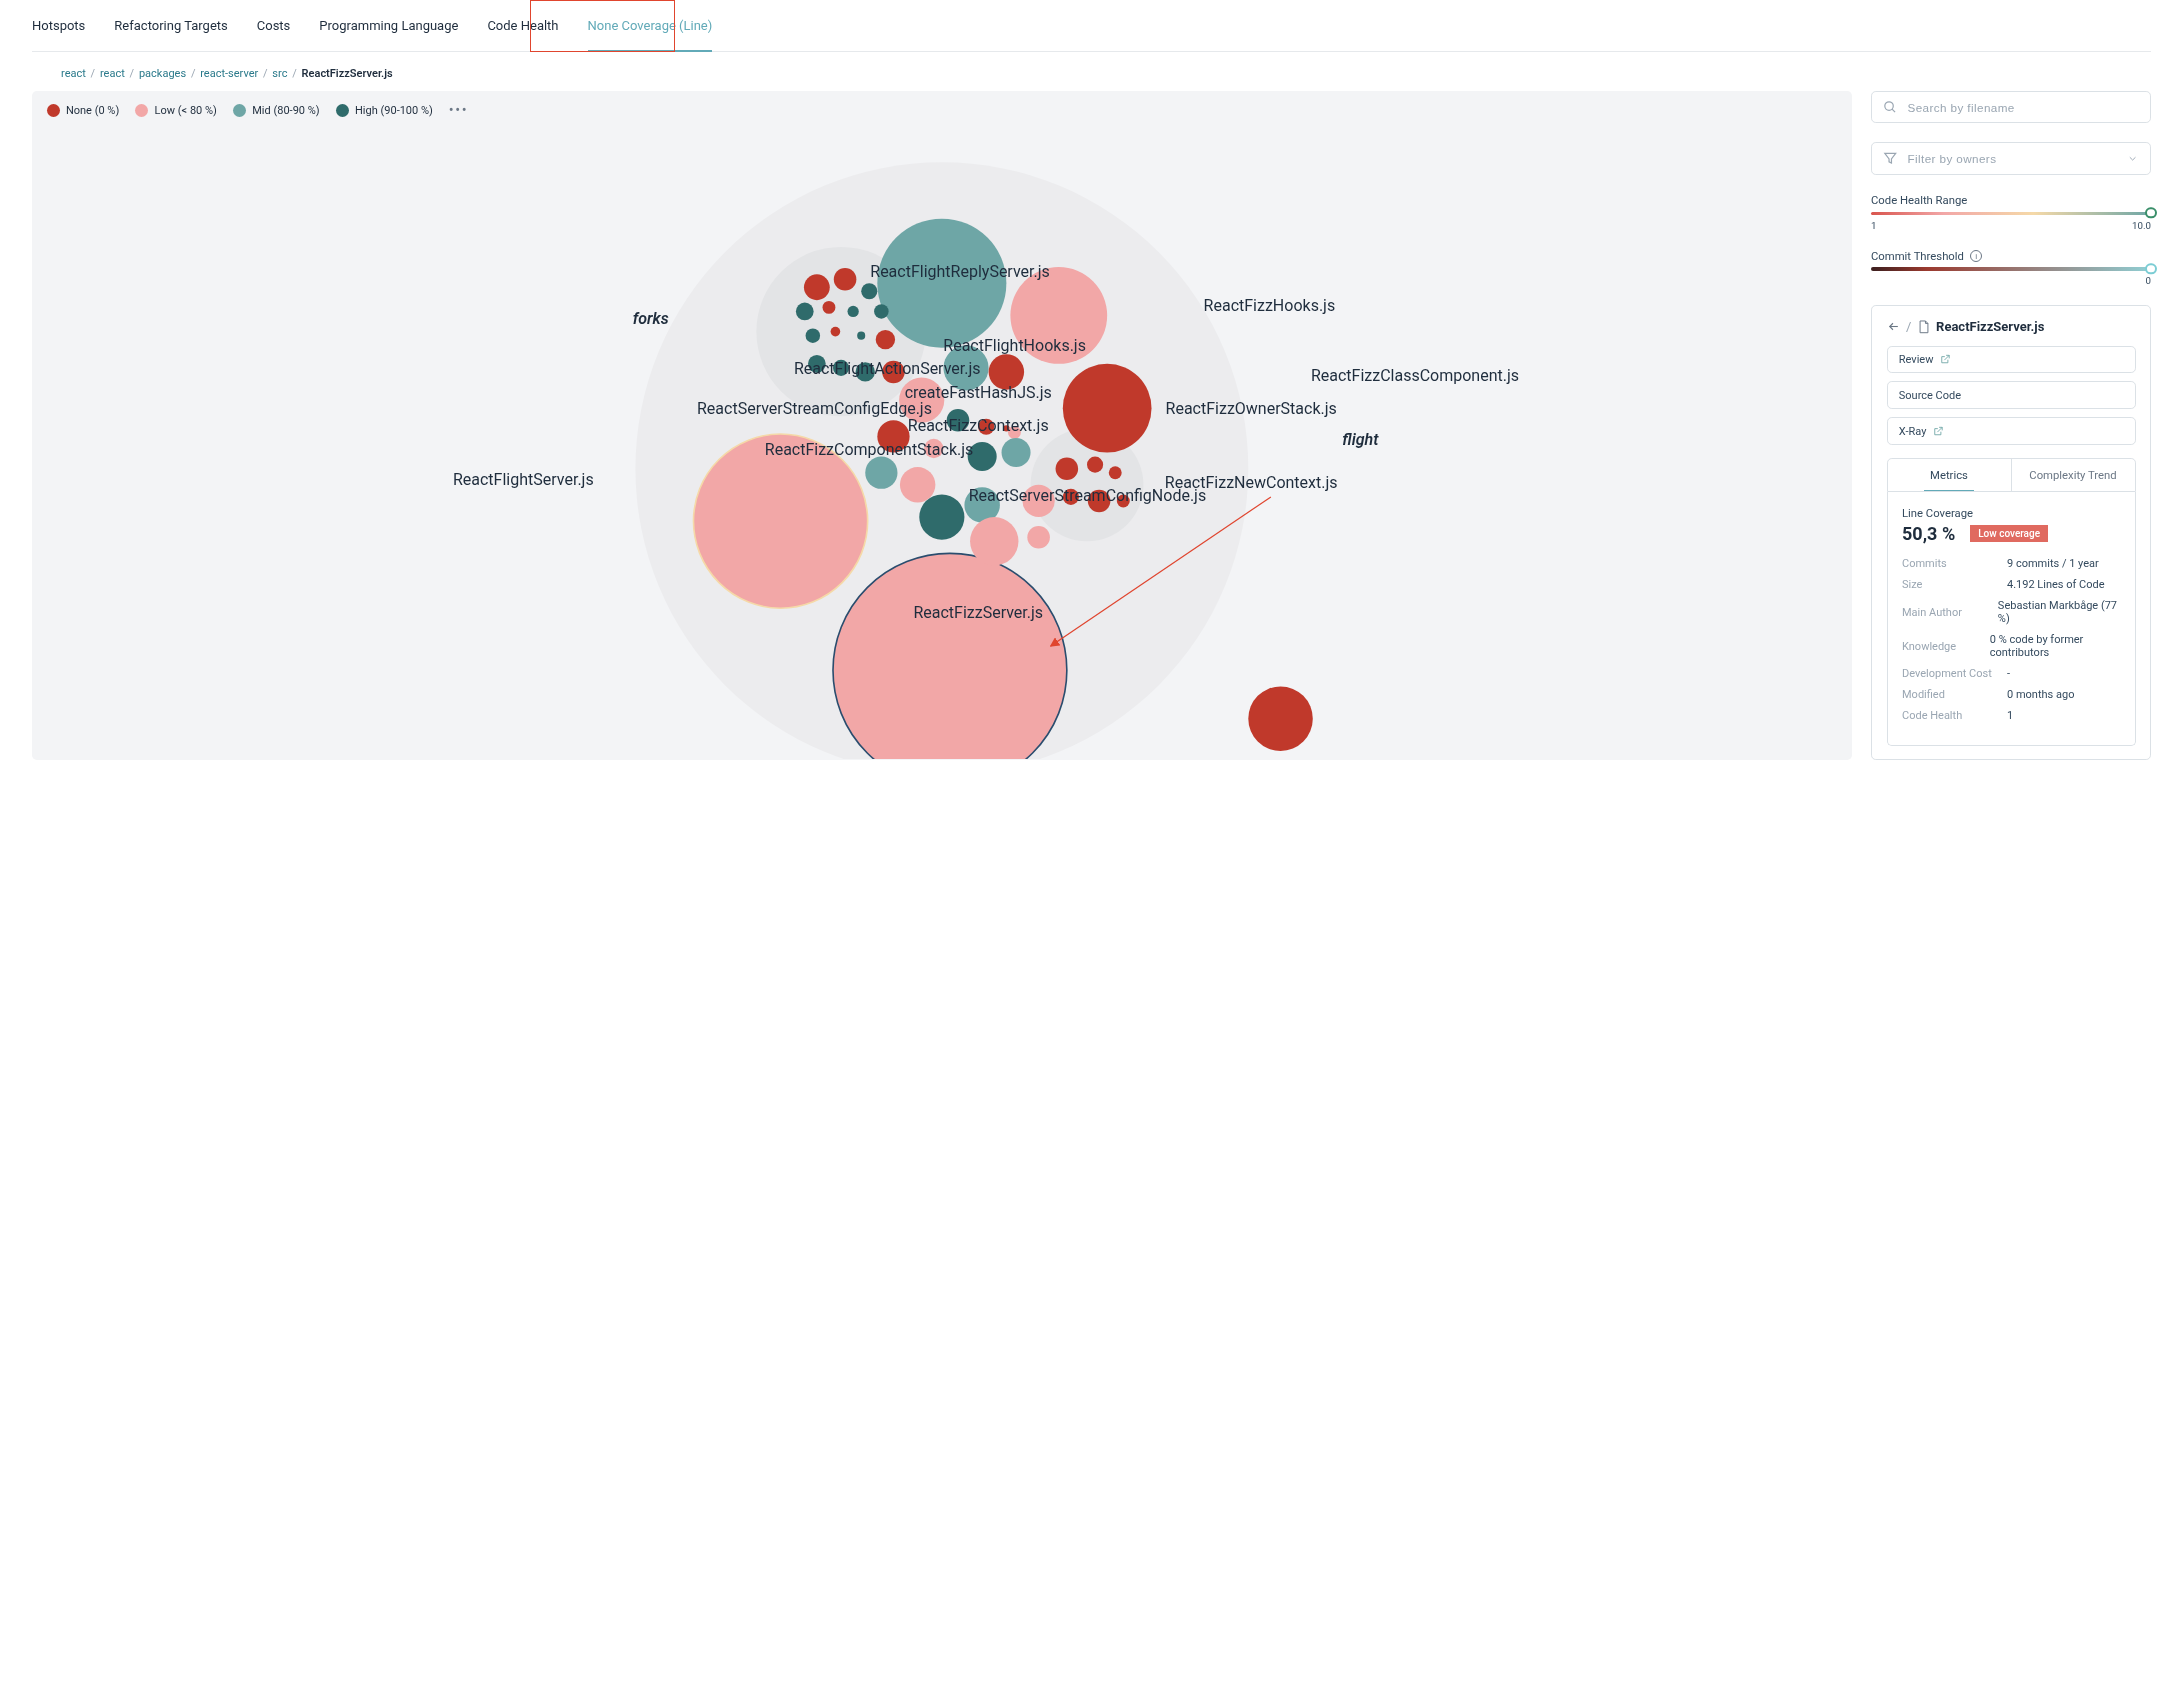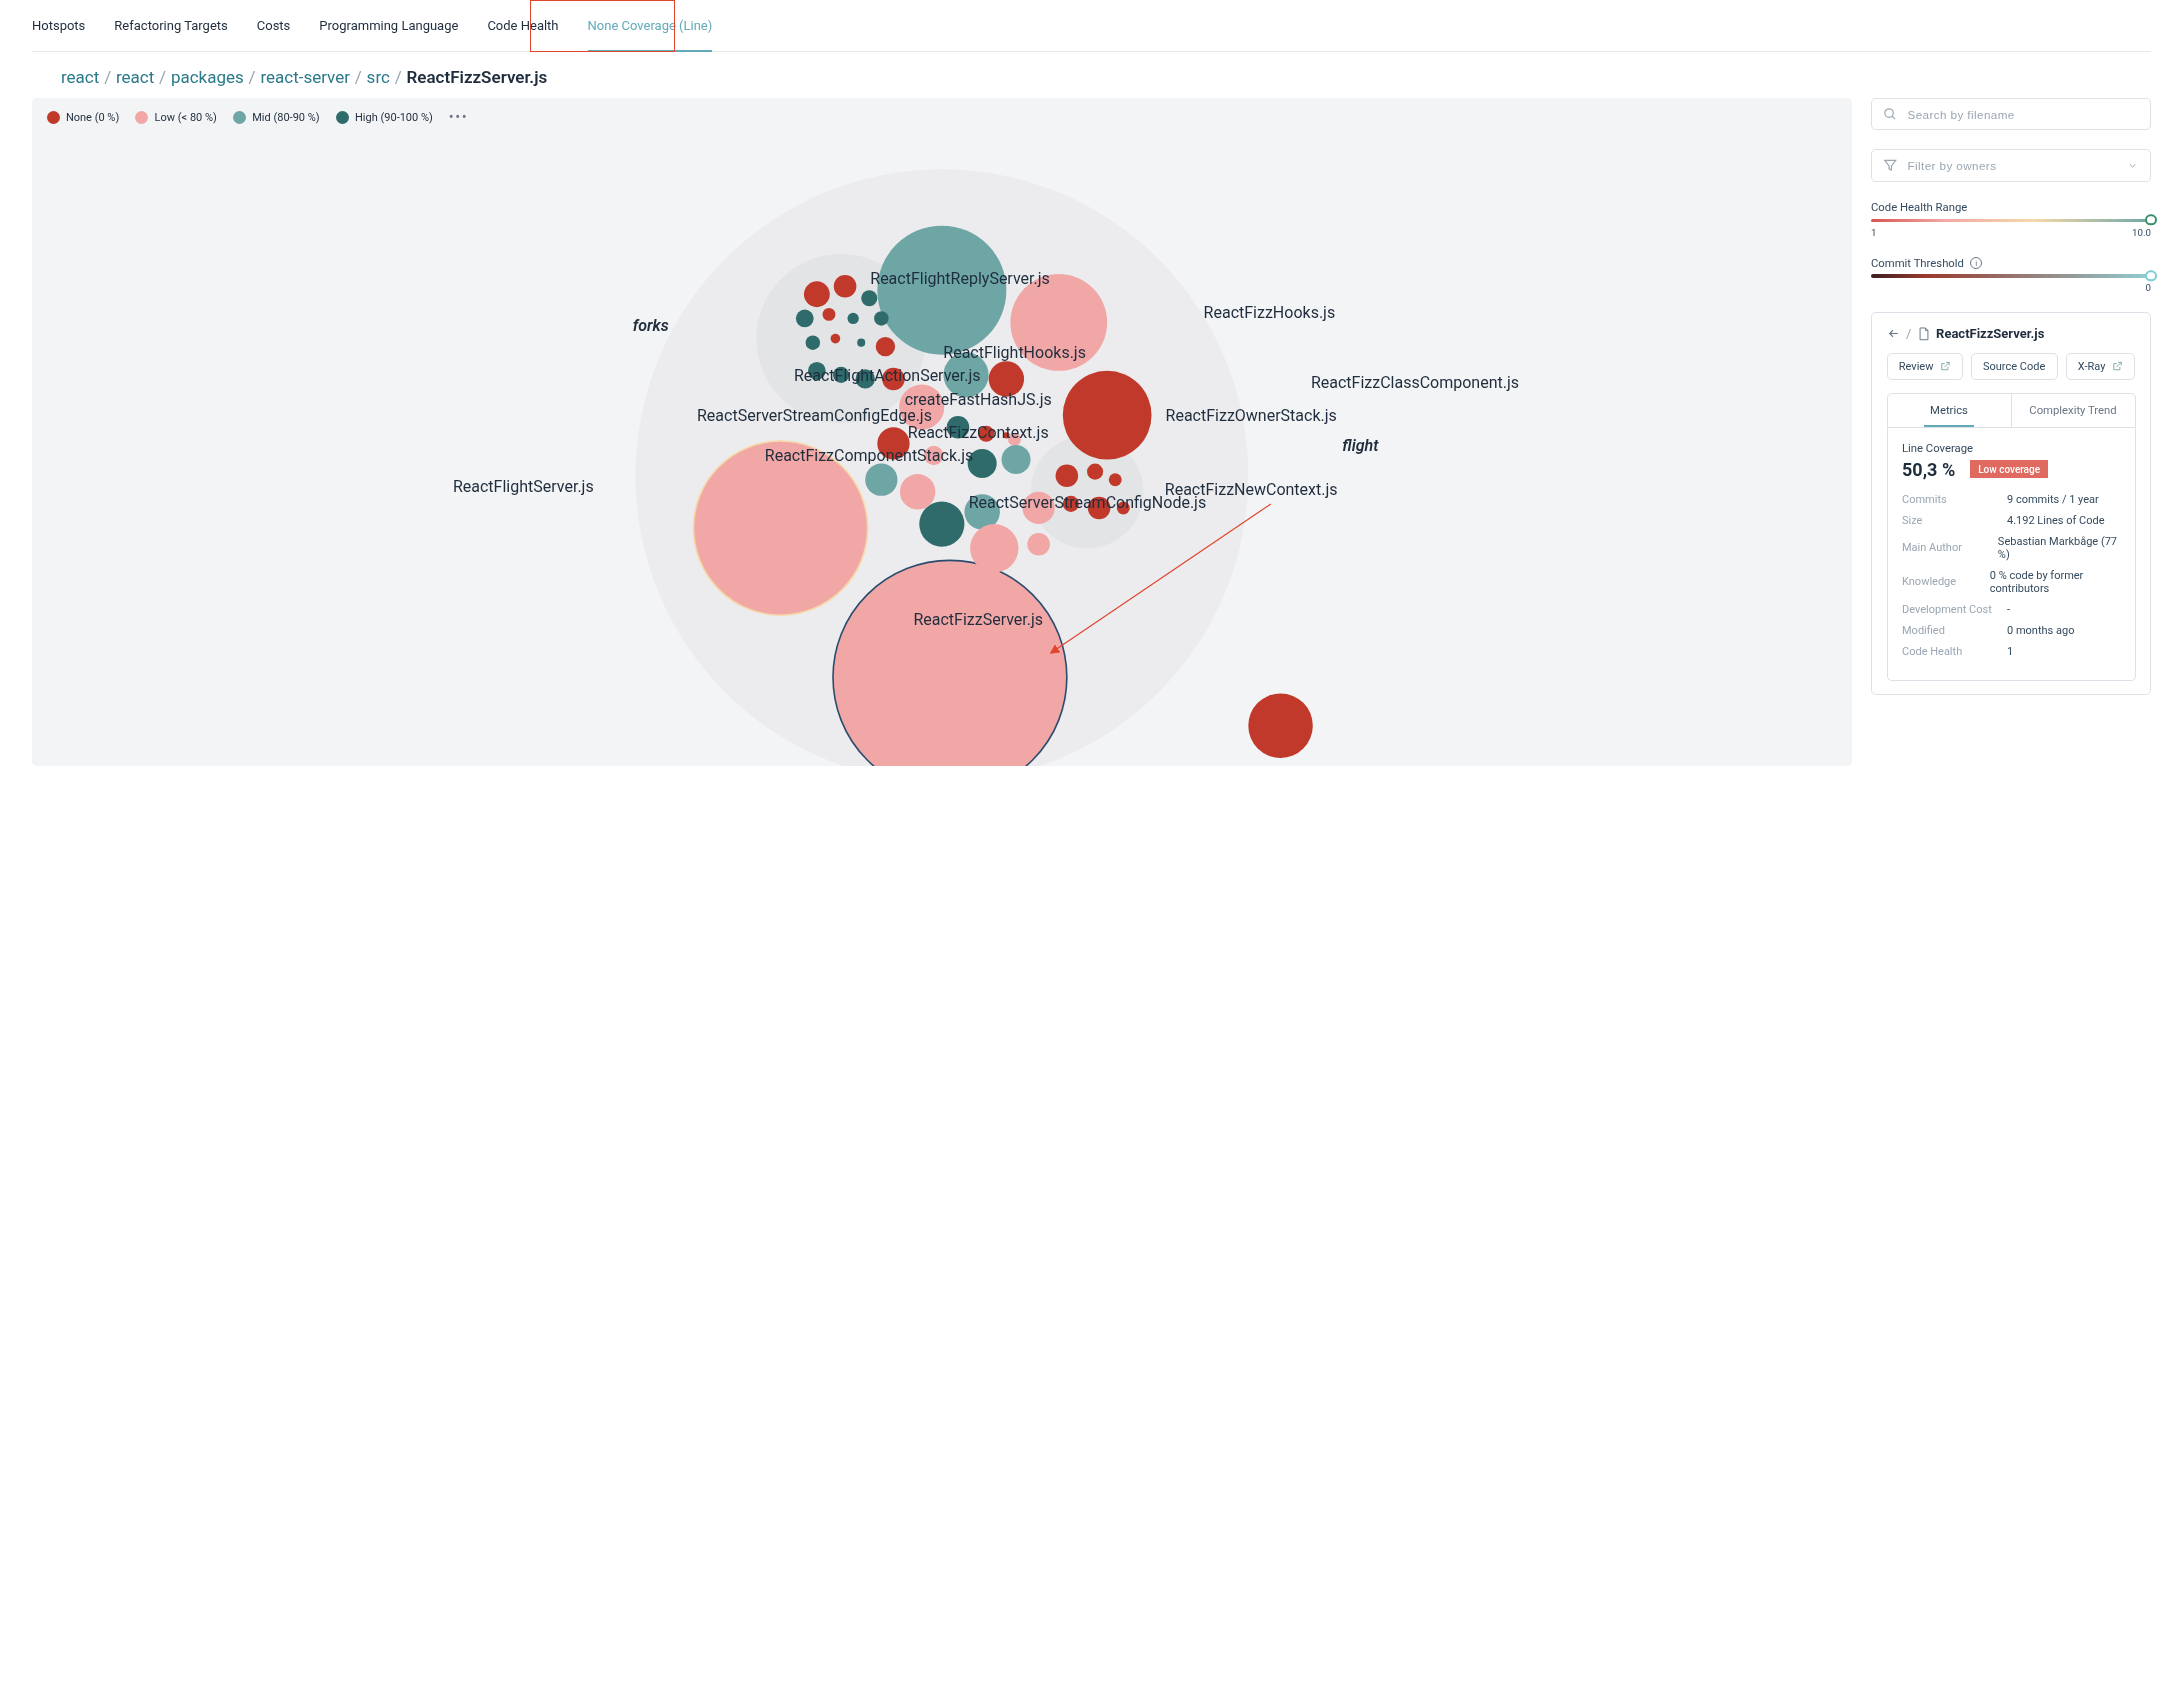--- a/index.html
+++ b/index.html
@@ -33,21 +33,21 @@
     height:1.6px;
     background:#62aab8;
   }
   .highlight-box {
     position: absolute;
     border: 1.6px solid #e0452e;
     pointer-events: none;
   }
   .breadcrumb {
     display:flex; gap:4.8px; flex-wrap:wrap;
-    font-size:17px;
+    font-size:11px;
     margin: 0 0 11.3px 29px;
     align-items: center;
   }
   .breadcrumb .crumb { color:#2b7a8b; cursor:pointer; }
   .breadcrumb .sep { color:#9aa6b2; }
   .breadcrumb .current { color:#1f2d3d; font-weight:600; }
   .main { display:flex; gap:19.3px; }
   .viz-panel {
     flex:1;
     background:#f3f4f6;
@@ -83,21 +83,21 @@
   .slider-track{position:relative;height:3.2px;border-radius:3.2px;margin-top:3.2px;}
   .slider-track.health{background:linear-gradient(90deg,#d9554e 0%,#f2a7a7 26%, #f5d9a8 58%, #6ea6a6 100%);}
   .slider-track.commit{background:linear-gradient(90deg,#3b1f1f 0%, #9b3a2f 20%, #90cfd4 100%);}
   .handle{position:absolute;top:50%;width:11.3px;height:11.3px;border-radius:50%;border:2.4px solid;transform:translate(-50%,-50%);background:#fff;}
   .handle.green{border-color:#3a8f6a;right:-5.6px;left:auto;transform:translate(0,-50%);}
   .handle.cyan{border-color:#7ccdd4;right:-5.6px;left:auto;transform:translate(0,-50%);}
   .slider-minmax{display:flex;justify-content:space-between;font-size:9.7px;color:#344a5e;margin-top:4.8px;}
   .card{border:0.8px solid #dbe1e6;border-radius:4.8px;padding:13px 14.5px;}
   .card-head{display:flex;align-items:center;gap:6.4px;font-size:13px;color:#1f2d3d;margin-bottom:11.3px;}
   .card-head .filename{font-weight:700;}
-  .btn-row{display:flex;gap:8px;margin-bottom:0;}
+  .btn-row{display:flex;gap:8px;margin-bottom:0;flex-direction:column;}
   .btn{border:0.8px solid #dbe1e6;border-radius:4.8px;padding:6.4px 11.3px;font-size:11px;color:#344a5e;display:flex;align-items:center;gap:6.4px;cursor:pointer;background:#fff;}
   .ext-icon{width:10.5px;height:10.5px;stroke:#6ea6a6;fill:none;stroke-width:2;}
   .sub-tabs{display:flex;border:0.8px solid #dbe1e6;border-radius:4.8px 4.8px 0 0;margin-top:13px;}
   .sub-tab{flex:1;text-align:center;padding:9.7px 0;font-size:11.3px;color:#6b7785;cursor:pointer;position:relative;}
   .sub-tab.active{color:#344a5e;}
   .sub-tab.active::after{content:"";position:absolute;left:30%;right:30%;bottom:0;height:1.6px;background:#62aab8;}
   .sub-tab + .sub-tab{border-left:0.8px solid #dbe1e6;}
   .metrics-body{border:0.8px solid #dbe1e6;border-top:none;border-radius:0 0 4.8px 4.8px;padding:14.5px;}
   .metric-title{font-size:11.3px;color:#344a5e;margin-bottom:3.2px;}
   .metric-big{font-size:18px;font-weight:700;color:#1f2d3d;display:flex;align-items:center;gap:8px;margin-bottom:13px;}

